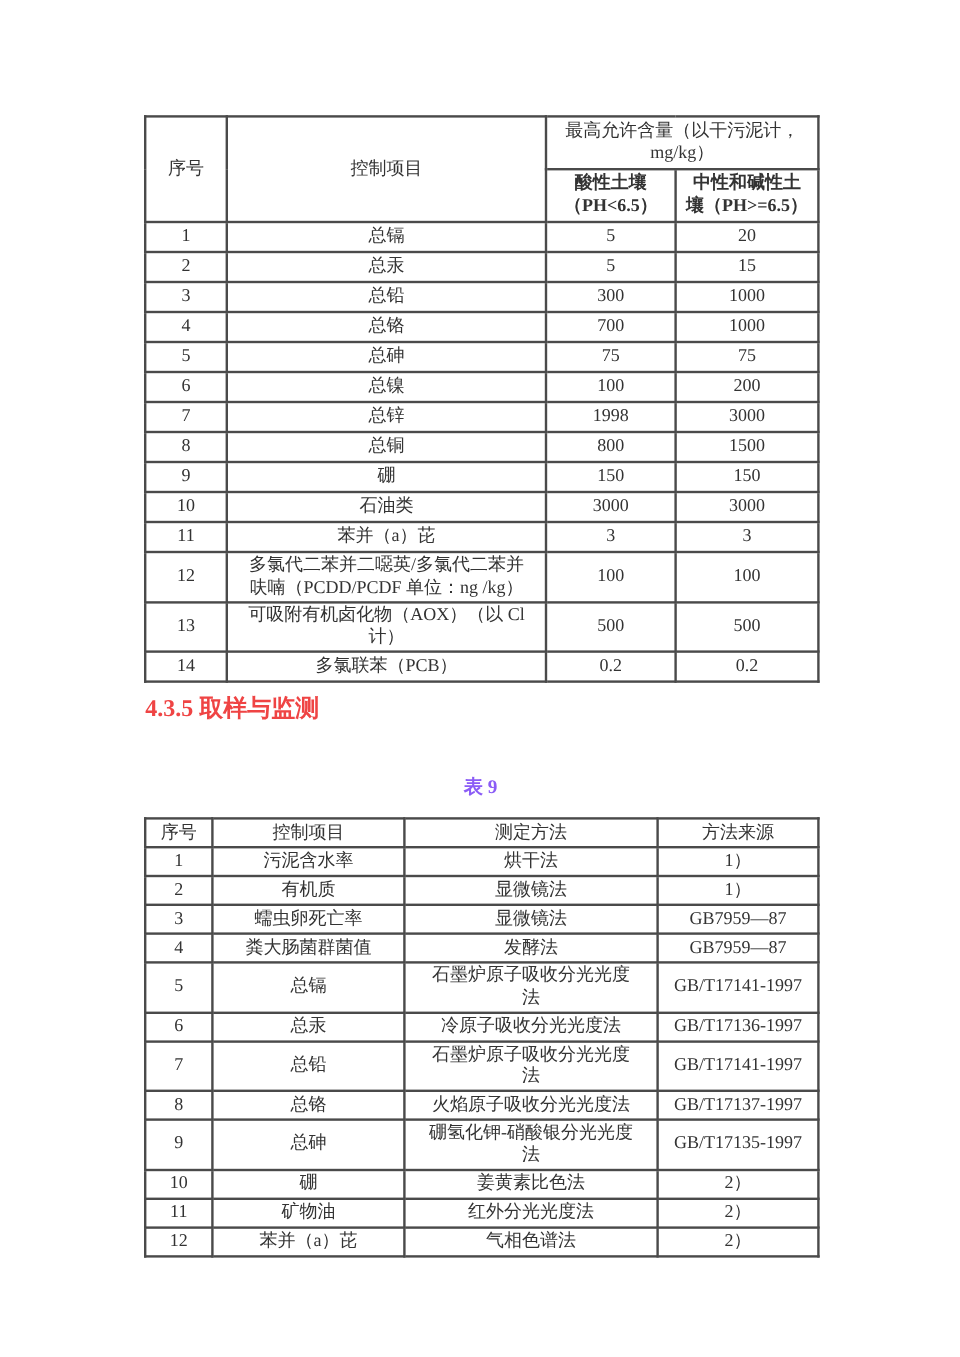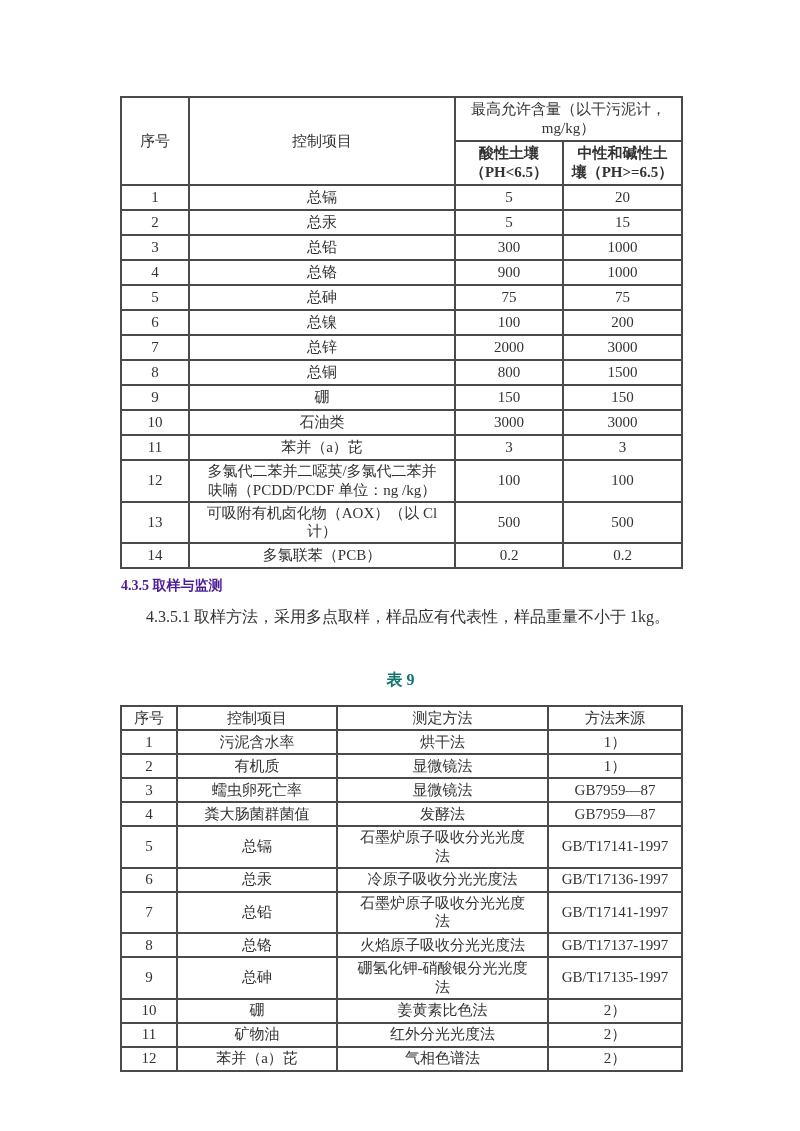--- a/index.html
+++ b/index.html
@@ -38,37 +38,37 @@
     overflow: hidden;
   }
   .t1 .hrow1 th { height: 40px; }
   .t1 .hrow2 th { height: 40px; font-weight: bold; }
   .t1 tbody td { height: 21px; }
   .t9 thead th { height: 20px; }
   .t9 tbody td { height: 20px; }
 
   .sec-heading {
     margin: 8px 0 0 1px;
-    font-size: 14px;
+    font-size: 20px;
     font-weight: bold;
-    color: #4c1d95;
+    color: #ef4444;
   }
   .sec-clause {
     margin: 12px 0 0 26px;
     font-size: 16px;
     color: #333333;
   }
   .table-caption {
     margin-top: 42px;
     width: 561px;
     display: flex;
     justify-content: center;
     font-size: 16px;
     font-weight: bold;
-    color: #0f766e;
+    color: #8b5cf6;
   }
   .t9-wrap { margin-top: 14px; }
 </style>
 </head>
 <body>
 
 <div class="content">
 
   <table class="doc-table t1">
     <colgroup>
@@ -110,42 +110,42 @@
         <tr>
           <td>3</td>
           <td>总铅</td>
           <td>300</td>
           <td>1000</td>
         </tr>
 
         <tr>
           <td>4</td>
           <td>总铬</td>
-          <td>900</td>
+          <td>700</td>
           <td>1000</td>
         </tr>
 
         <tr>
           <td>5</td>
           <td>总砷</td>
           <td>75</td>
           <td>75</td>
         </tr>
 
         <tr>
           <td>6</td>
           <td>总镍</td>
           <td>100</td>
           <td>200</td>
         </tr>
 
         <tr>
           <td>7</td>
           <td>总锌</td>
-          <td>2000</td>
+          <td>1998</td>
           <td>3000</td>
         </tr>
 
         <tr>
           <td>8</td>
           <td>总铜</td>
           <td>800</td>
           <td>1500</td>
         </tr>
 
@@ -188,21 +188,20 @@
         <tr>
           <td>14</td>
           <td>多氯联苯（PCB）</td>
           <td>0.2</td>
           <td>0.2</td>
         </tr>
       </tbody>
   </table>
 
   <div class="sec-heading">4.3.5  取样与监测</div>
-  <div class="sec-clause">4.3.5.1  取样方法，采用多点取样，样品应有代表性，样品重量不小于 1kg。</div>
 
   <div class="table-caption">
     <span>表 9</span>
   </div>
 
   <div class="t9-wrap">
     <table class="doc-table t9">
       <colgroup>
         <col style="width:56px">
         <col style="width:160px">

